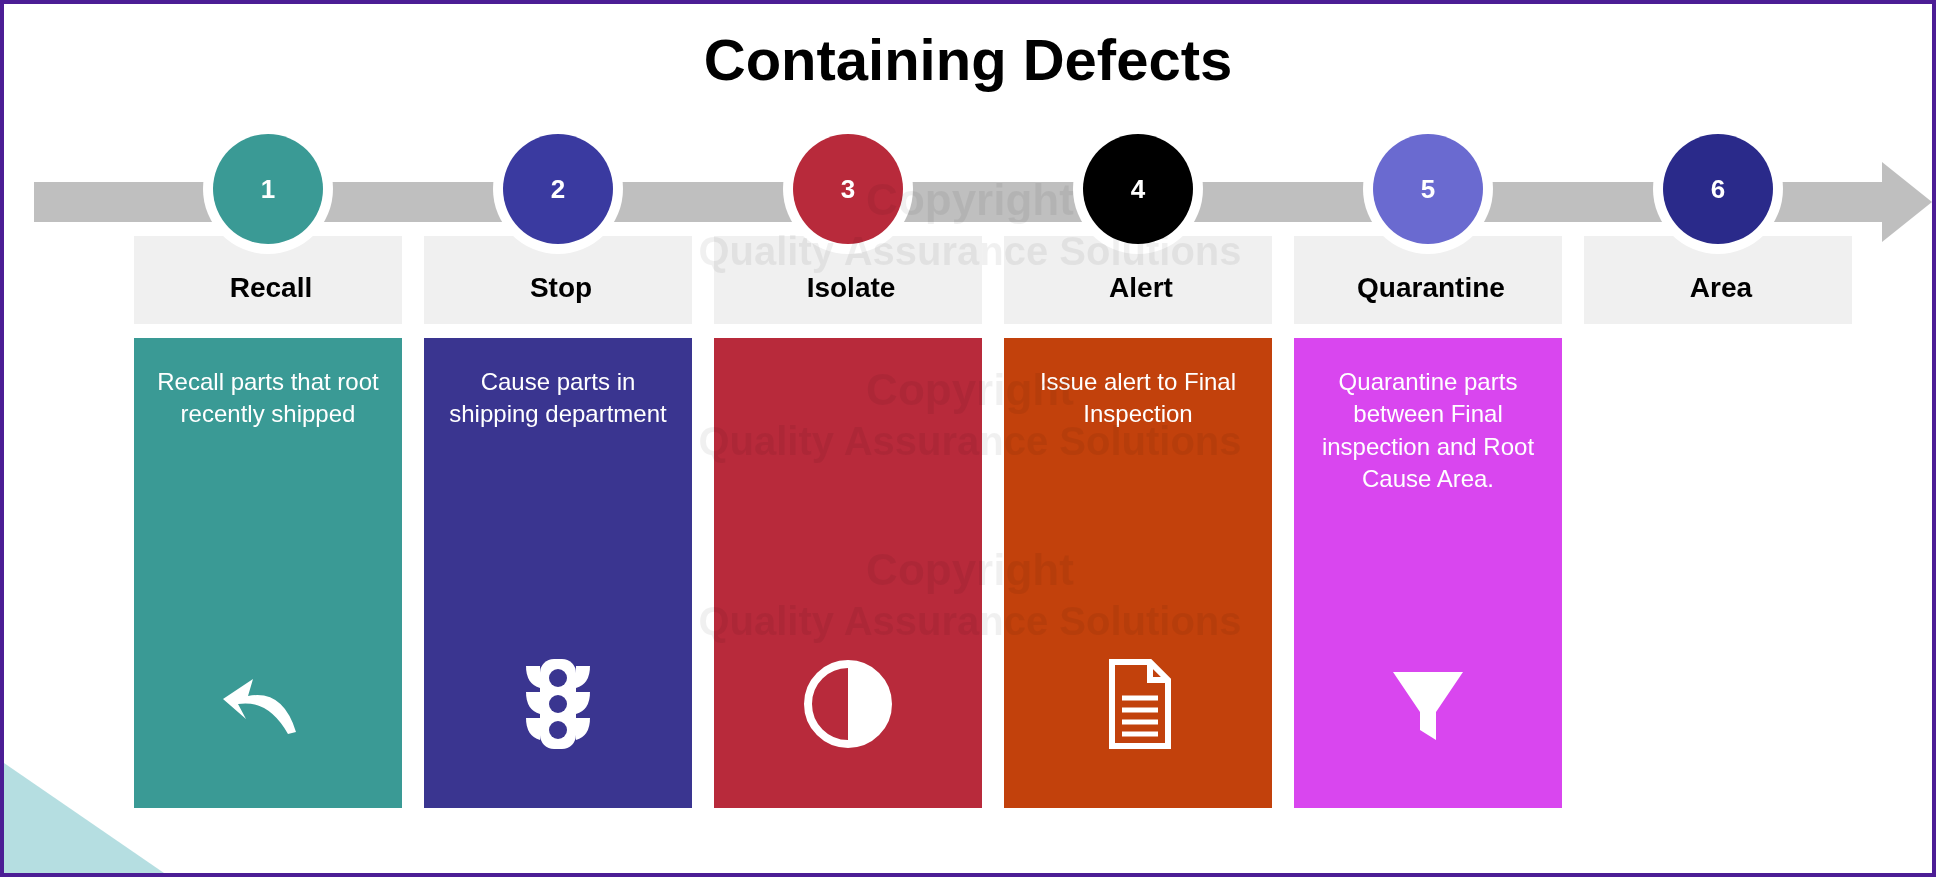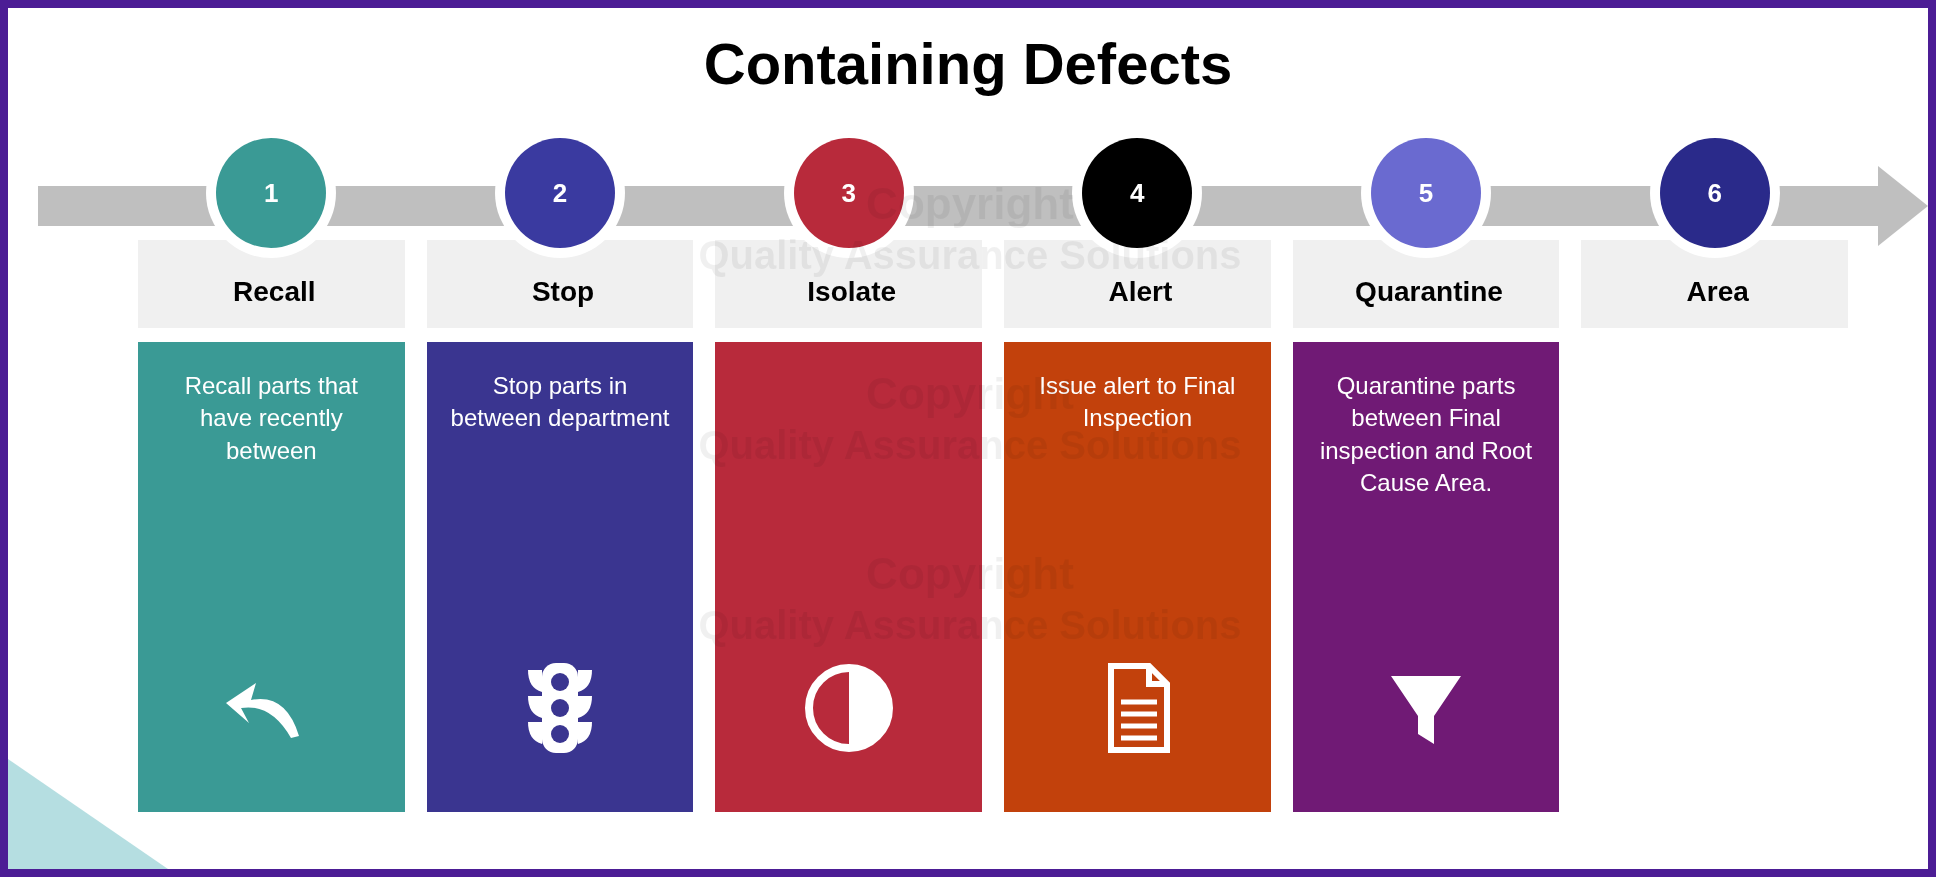--- a/index.html
+++ b/index.html
@@ -7,21 +7,21 @@
   body {
     font-family: "Segoe UI", Arial, sans-serif;
     background: #fff;
     display: flex;
     align-items: flex-start;
     justify-content: center;
   }
   .slide {
     width: 1936px;
     height: 877px;
-    border: 8px solid #4c1d95;
+    border: 4px solid #4c1d95;
     position: relative;
     background: #fff;
     overflow: hidden;
   }
   .title {
     text-align: center;
     font-size: 58px;
     font-weight: 700;
     color: #000;
     margin-top: 22px;
@@ -154,36 +154,36 @@
   </div>
 
   <div class="steps">
 
     <div class="step">
       <div class="badge-wrap">
         <div class="badge" style="background:#3a9a95">1</div>
       </div>
       <div class="label-box">Recall</div>
       <div class="desc-box" style="background:#3a9a95;color:#fff">
-        <div class="desc-text">Recall parts that have recently between</div>
+        <div class="desc-text">Recall parts that root recently shipped</div>
         <div class="icon-slot">
           <svg viewBox="0 0 100 100" style="color: rgb(58, 154, 149);">
               <path d="M 70 80 Q 50 45 20 50 L 28 65 L 5 45 L 35 25 L 30 42 Q 65 35 78 78 Z"></path>
             </svg>
         </div>
       </div>
     </div>
 
     <div class="step">
       <div class="badge-wrap">
         <div class="badge" style="background:#3a3aa0">2</div>
       </div>
       <div class="label-box">Stop</div>
       <div class="desc-box" style="background:#3a3590;color:#fff">
-        <div class="desc-text">Stop parts in between department</div>
+        <div class="desc-text">Cause parts in shipping department</div>
         <div class="icon-slot">
           <svg viewBox="0 0 100 100" style="color: rgb(58, 53, 144);">
             <rect x="32" y="5" width="36" height="90" rx="14" fill="#fff"></rect>
             <circle cx="50" cy="24" r="9" fill="currentColor"></circle>
             <circle cx="50" cy="50" r="9" fill="currentColor"></circle>
             <circle cx="50" cy="76" r="9" fill="currentColor"></circle>
             <path d="M32 12 L18 12 Q18 30 32 34 Z" fill="#fff"></path>
             <path d="M68 12 L82 12 Q82 30 68 34 Z" fill="#fff"></path>
             <path d="M32 38 L18 38 Q18 56 32 60 Z" fill="#fff"></path>
             <path d="M68 38 L82 38 Q82 56 68 60 Z" fill="#fff"></path>
@@ -227,21 +227,21 @@
           </svg>
         </div>
       </div>
     </div>
 
     <div class="step">
       <div class="badge-wrap">
         <div class="badge" style="background:#6a6ad0">5</div>
       </div>
       <div class="label-box">Quarantine</div>
-      <div class="desc-box" style="background:#701a75;color:#fff">
+      <div class="desc-box" style="background:#d946ef;color:#fff">
         <div class="desc-text">Quarantine parts between Final inspection and Root Cause Area.</div>
         <div class="icon-slot">
           <svg viewBox="0 0 100 100" style="color: rgb(106, 106, 208);">
               <path d="M15 18 L85 18 L58 58 L58 86 L42 76 L42 58 Z"></path>
             </svg>
         </div>
       </div>
     </div>
 
     <div class="step">

